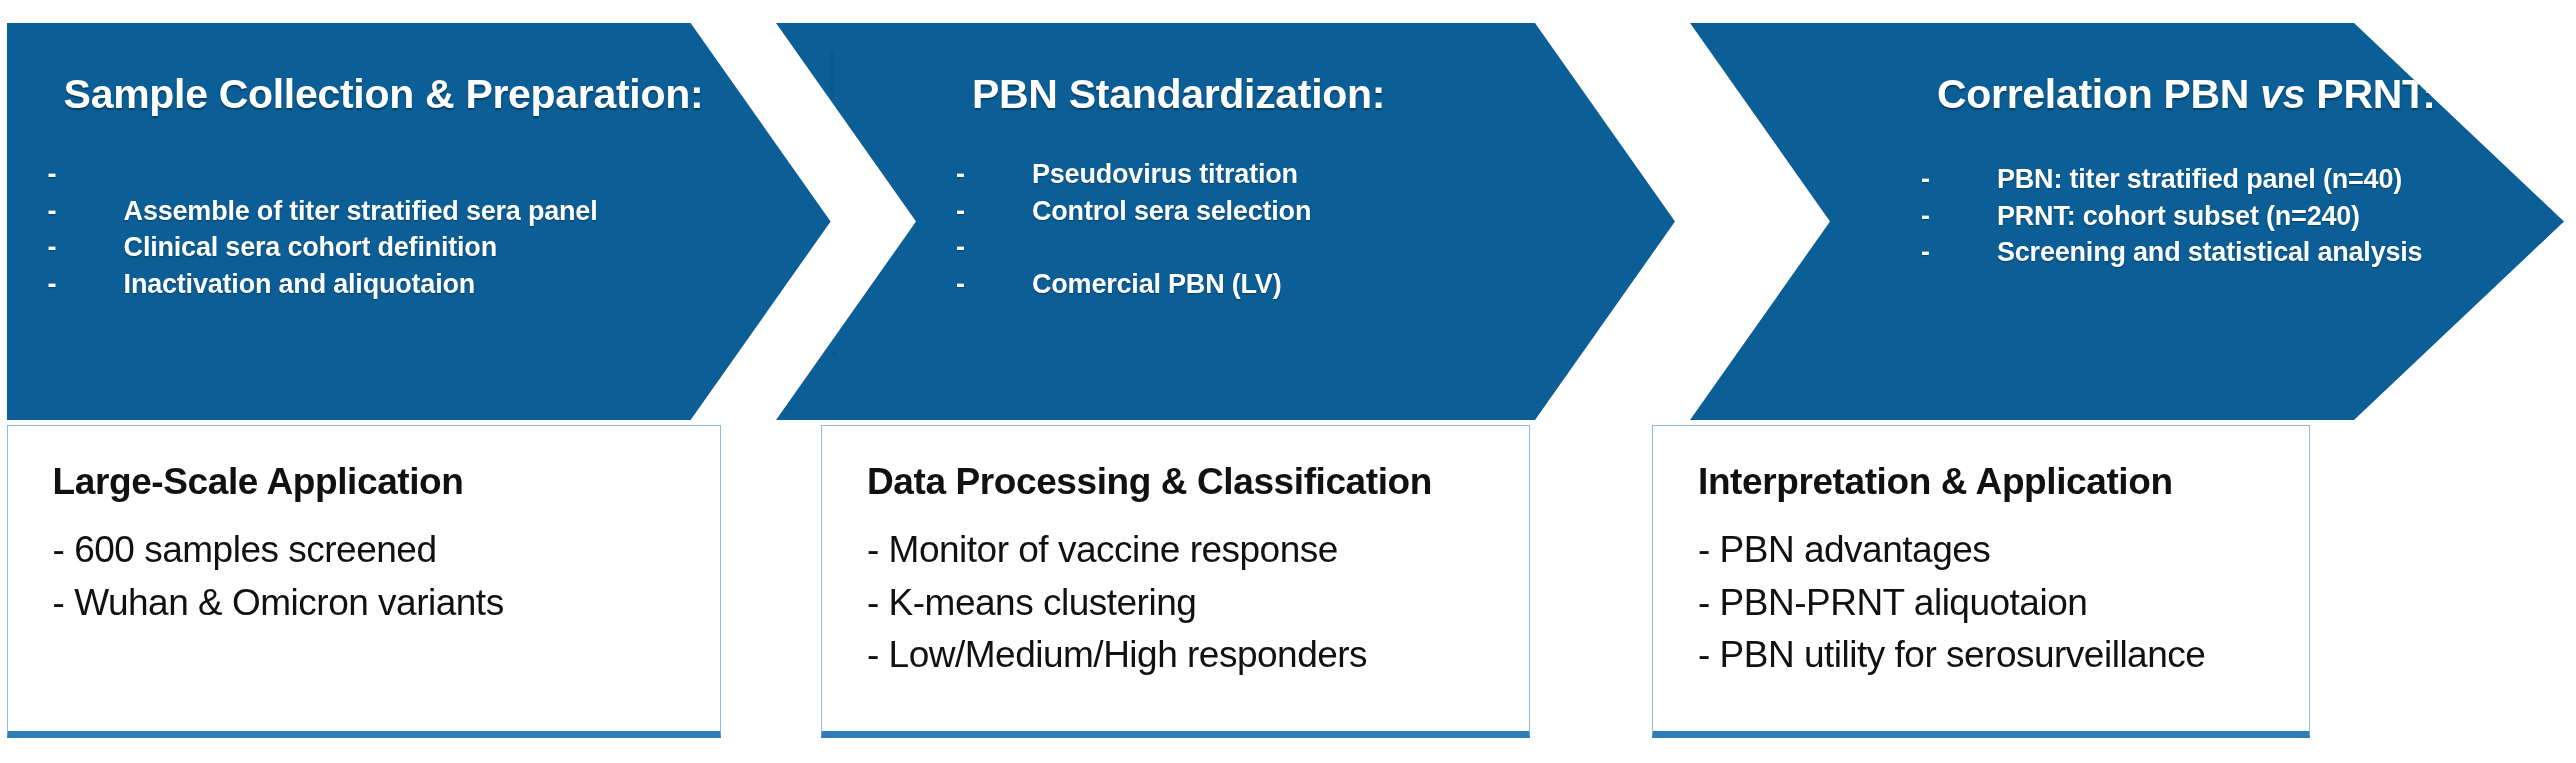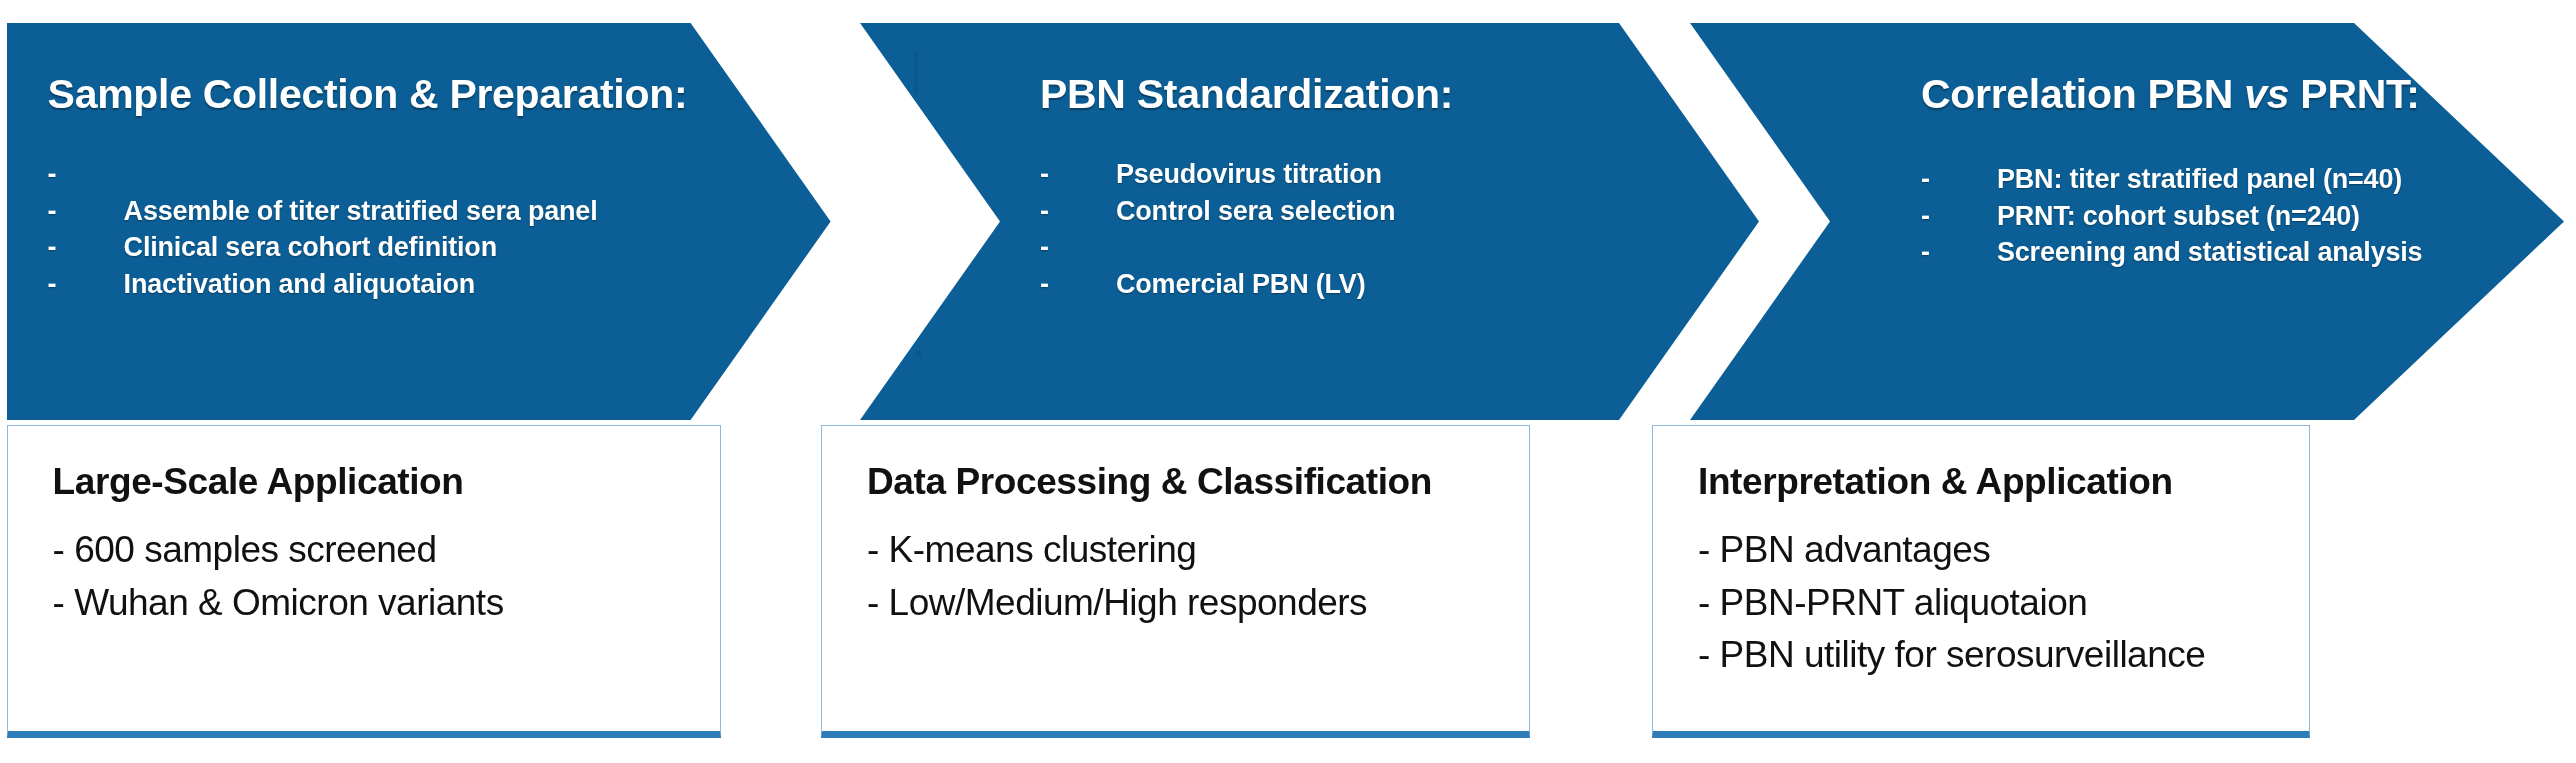--- a/index.html
+++ b/index.html
@@ -31,20 +31,21 @@
     clip-path:polygon(0 0, calc(100% - 210px) 0, 100% 50%, calc(100% - 210px) 100%, 0 100%, 140px 50%);
   }
 
   .chev-title{
     font-weight:bold;
     font-size:41px;
     letter-spacing:-0.3px;
     white-space:nowrap;
     text-shadow:0 1.6px 1.6px rgba(0,0,0,0.35);
     line-height:1;
+    margin-left:16px;
   }
   .chev-title em{font-style:italic;}
 
   .chev-list{
     list-style:none;
     margin:0;padding:0;
   }
   .chev-list li{
     display:flex;
     align-items:flex-start;
@@ -86,21 +87,21 @@
   .card-list li{
     font-size:37px;
     color:#111111;
     letter-spacing:-0.5px;
     white-space:nowrap;
     line-height:1.42;
   }
 
   
   #chev1{left:6.6px;width:824px;}
-  #chev2{left:860px;width:899px;}
+  #chev2{left:776px;width:899px;}
   #chev3{left:1690px;width:874px;}
 
   #chev1 .pad{padding:51px 0 0 41px;}
   #chev2 .pad{padding:51px 0 0 180px;}
   #chev3 .pad{padding:51px 0 0 231px;}
 
   #chev1 .chev-title{margin-bottom:41px;}
   #chev2 .chev-title{margin-bottom:41px;}
   #chev3 .chev-title{margin-bottom:46px;}
 
@@ -193,20 +194,21 @@
         <li>- 600 samples screened</li>
         <li>- Wuhan &amp; Omicron variants</li>
       </ul>
     </div>
   </div>
 
   <div class="card" id="card2">
     <div class="card-inner">
       <div class="card-head">Data Processing &amp; Classification</div>
       <ul class="card-list">
+        <li>- Monitor of vaccine response</li>
         <li>- K-means clustering</li>
         <li>- Low/Medium/High responders</li>
       </ul>
     </div>
   </div>
 
   <div class="card" id="card3">
     <div class="card-inner">
       <div class="card-head">Interpretation &amp; Application</div>
       <ul class="card-list">

